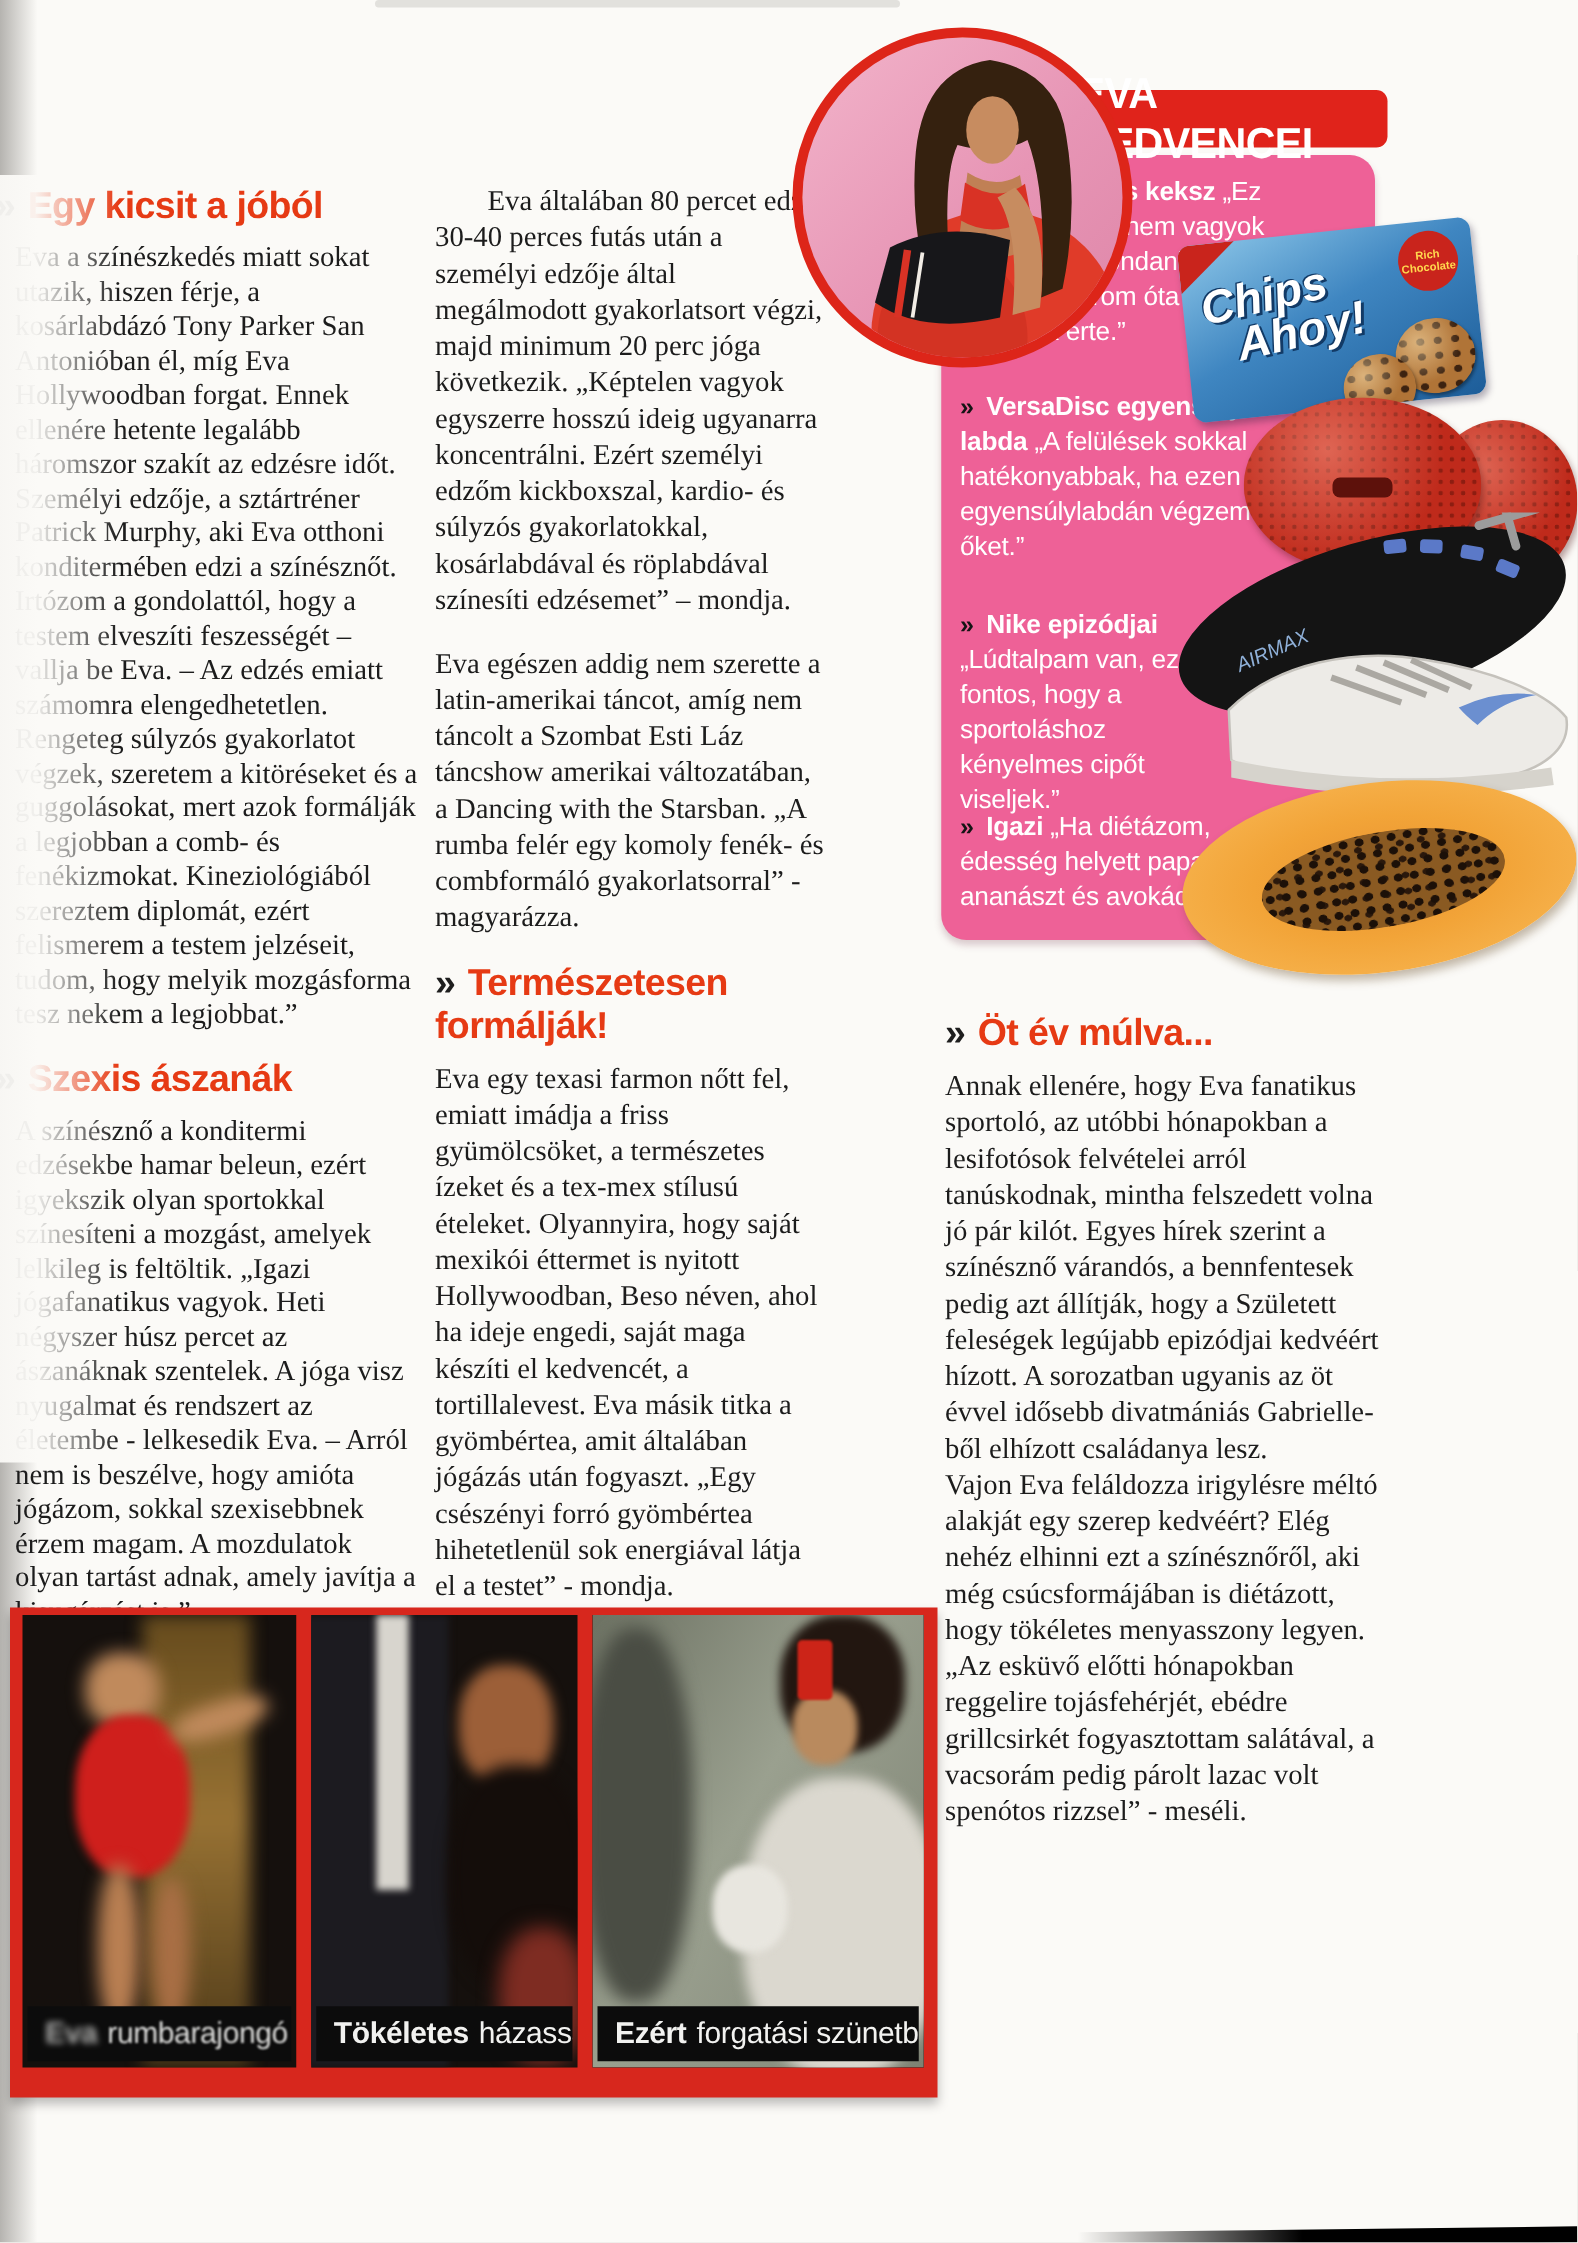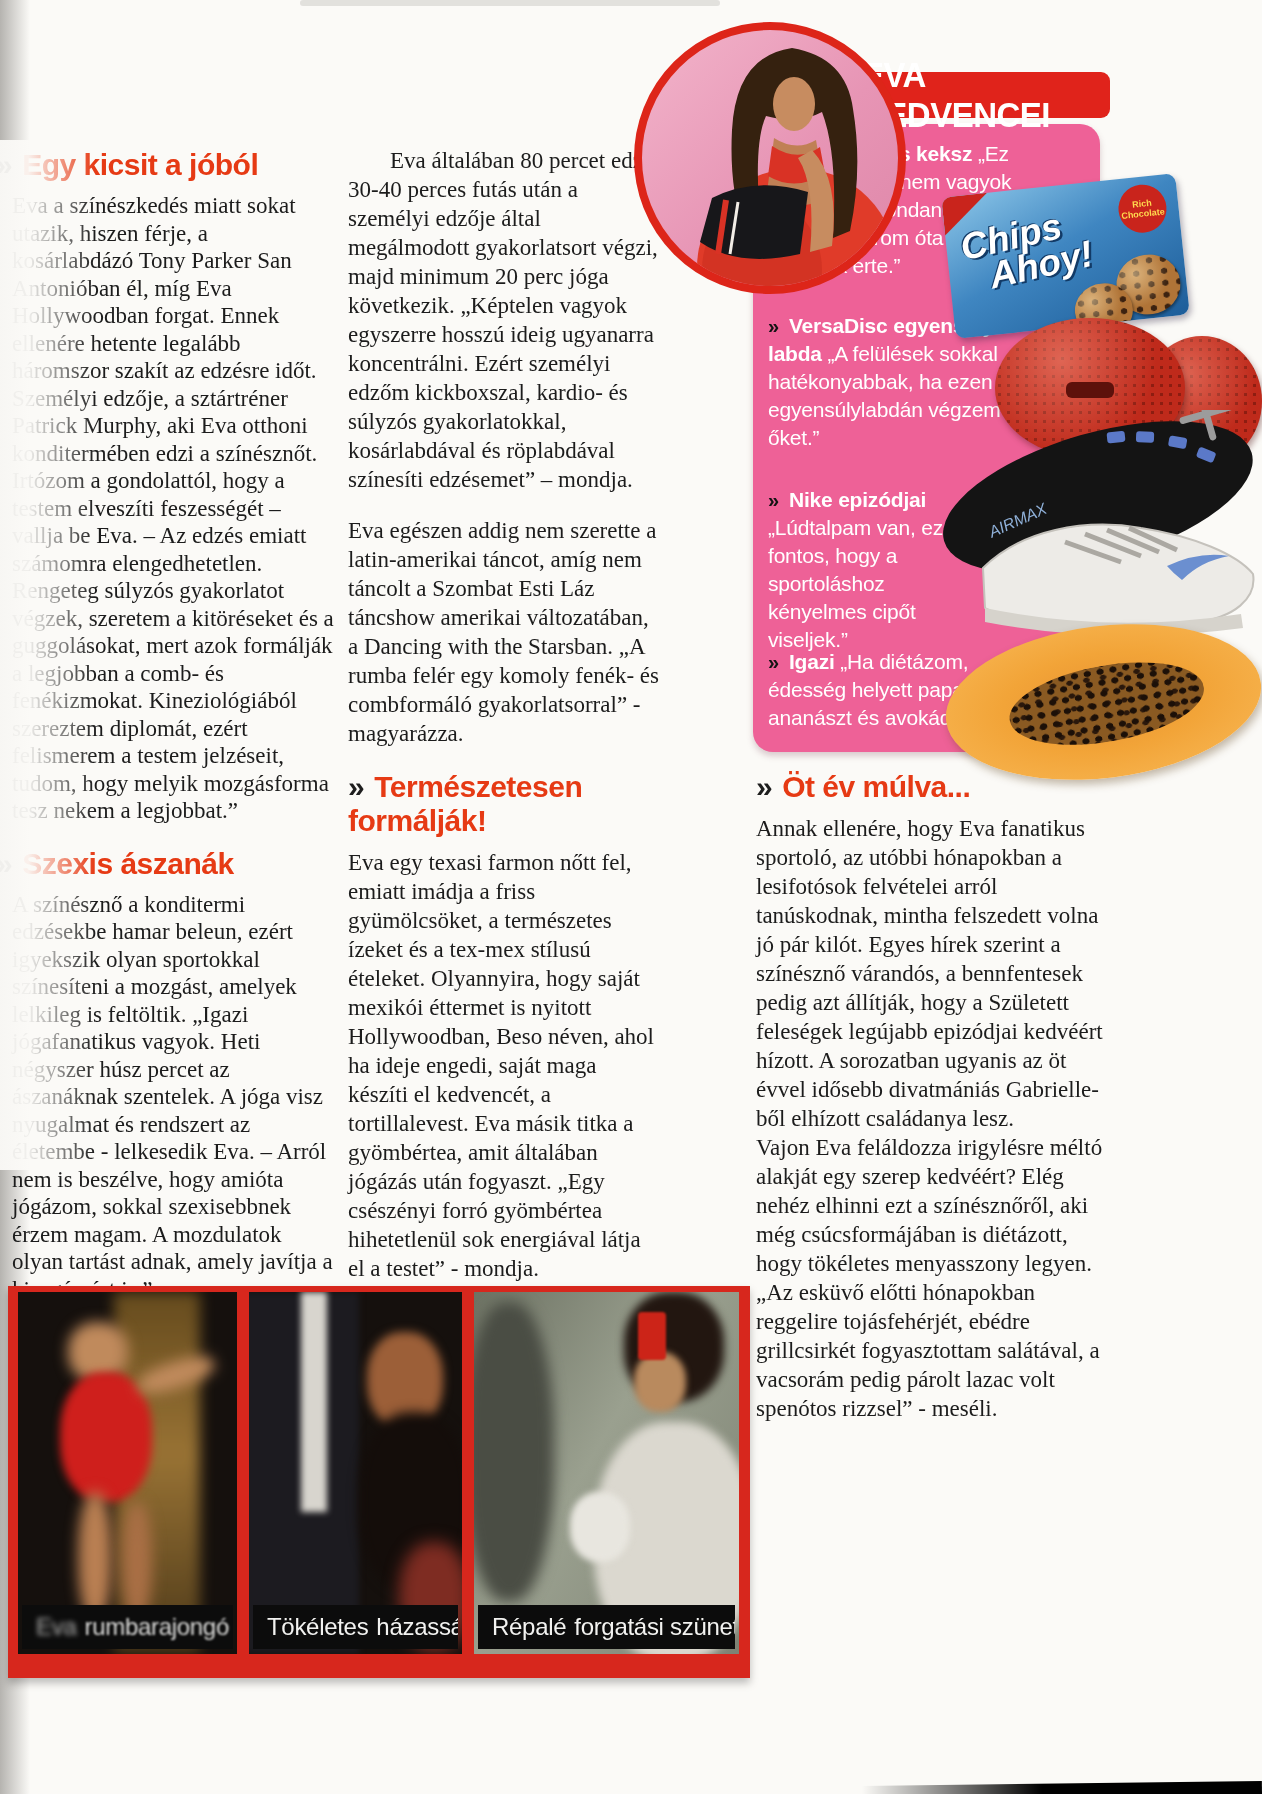--- a/index.html
+++ b/index.html
@@ -23,21 +23,21 @@
   h2.sec{font-family:"Liberation Sans",sans-serif;font-weight:700;font-size:30px;
     letter-spacing:-0.5px;color:#e63a14;margin:0 0 10px 0;}
   .chev{color:#1e1e1e;font-weight:700;margin-right:10px;}
   .chev-cut{display:inline-block;margin-left:-16px;}
   p{margin:0;}
 
   .left-col{left:12px;top:148px;width:322px;}
   .mid-col{left:348px;top:146px;width:312px;}
   .mid-col .intro{text-indent:42px;}
   .gap{height:22px;}
-  .right-col{left:756px;top:770px;width:352px;}
+  .right-col{left:756px;top:810px;width:352px;}
   .right-col p.ind{text-indent:34px;}
 
   
   .pink-box{left:753px;top:124px;width:347px;height:628px;background:#ee6197;border-radius:20px;
     box-shadow:0 4px 6px rgba(120,60,80,.25);}
   .banner{left:862px;top:72px;width:248px;height:46px;background:#e0231b;border-radius:9px;
     z-index:6;display:flex;align-items:center;justify-content:center;}
   .banner span{font-family:"Liberation Sans",sans-serif;font-weight:700;font-size:33px;
     color:#fff;letter-spacing:-0.5px;transform:scaleY(1.05);}
   .sb-item{position:absolute;z-index:3;font-family:"Liberation Sans",sans-serif;font-size:21px;
@@ -89,21 +89,21 @@
     background-size:13px 11px,17px 13px;background-position:0 0,6px 5px;}
 
   
   .collage{left:8px;top:1286px;width:742px;height:392px;background:#d7271d;z-index:4;
     box-shadow:0 5px 8px rgba(0,0,0,.25);}
   .ph{position:absolute;top:6px;height:362px;overflow:hidden;background:#15100d;}
   .ph .blob{position:absolute;border-radius:45%;filter:blur(7px);}
   .capbar{position:absolute;left:4px;right:4px;bottom:5px;height:44px;background:#0c0c0c;
     color:#f2f2f0;font-family:"Liberation Sans",sans-serif;font-size:24px;line-height:44px;
     padding-left:14px;letter-spacing:-0.3px;white-space:nowrap;overflow:hidden;}
-  .capbar b{font-weight:400;margin-right:8px;}
+  .capbar b{font-weight:700;margin-right:8px;}
   .blurred{filter:blur(2.4px);opacity:.7;}
   .semiblur{filter:blur(1px);opacity:.9;}
 </style>
 </head>
 <body>
 
 <div class="page">
 
   <div class="abs edge-left"></div>
   <div class="abs edge-top"></div>
@@ -243,18 +243,18 @@
 
     <div class="ph" style="left:466px;width:265px;">
       <div class="blob" style="left:0;top:0;width:265px;height:362px;border-radius:0;
         background:linear-gradient(120deg,#6d7263 0%,#9aa08f 45%,#7d8273 100%);filter:none;"></div>
       <div class="blob" style="left:-10px;top:10px;width:90px;height:300px;background:#4a4d44;"></div>
       <div class="blob" style="left:150px;top:0px;width:100px;height:110px;background:#221610;filter:blur(4px);"></div>
       <div class="blob" style="left:160px;top:60px;width:52px;height:60px;background:#b98a5e;filter:blur(3px);"></div>
       <div class="blob" style="left:120px;top:130px;width:160px;height:240px;background:#dbd8cf;filter:blur(5px);"></div>
       <div class="blob" style="left:164px;top:20px;width:28px;height:48px;background:#cc2418;filter:blur(1px);border-radius:4px;"></div>
       <div class="blob" style="left:96px;top:200px;width:60px;height:70px;background:#e8e6df;filter:blur(3px);"></div>
-      <div class="capbar"><b>Répalé</b><span>forgatási szünetben</span></div>
+      <div class="capbar"><b>Ezért</b><span>forgatási szünetben</span></div>
     </div>
   </div>
 
   <div class="abs edge-bottom-wedge"></div>
 </div>
 
 </body></html>

